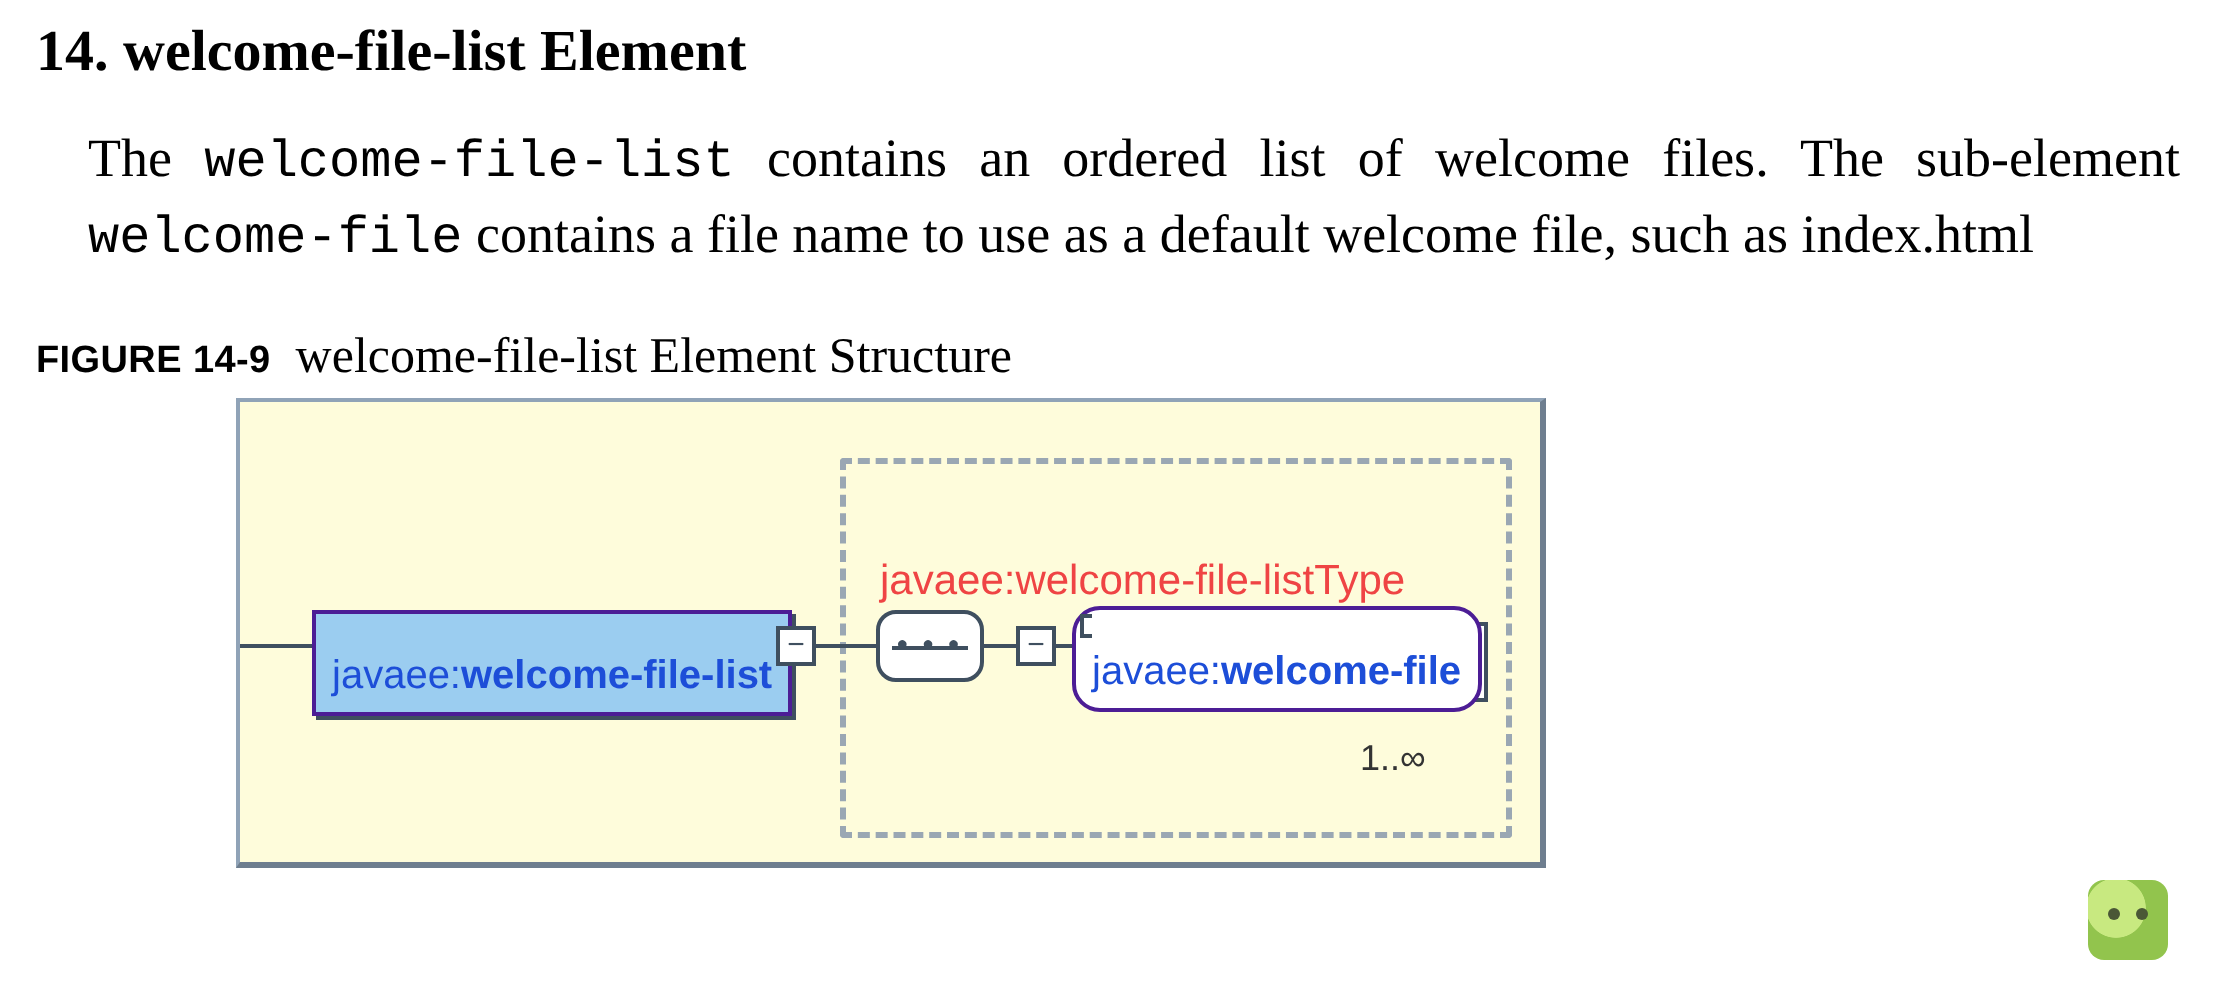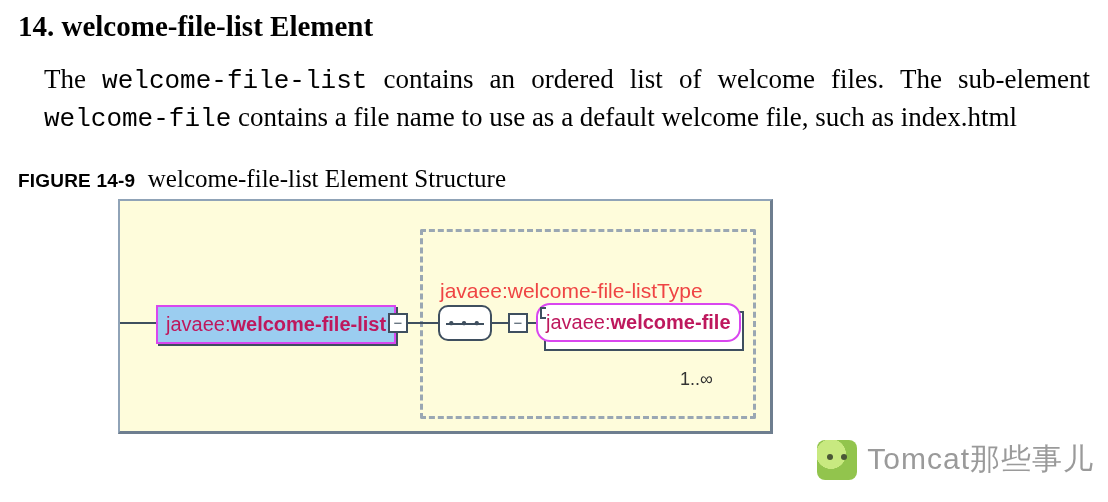--- a/index.html
+++ b/index.html
@@ -71,23 +71,23 @@
     font-family: Arial, sans-serif;
     font-size: 21px;
     color: #ef4444;
     margin-top: 40px;
   }
   
   .elem-box {
     position: absolute;
     font-family: Arial, sans-serif;
     font-size: 20px;
-    color: #be185d;
-    border: 2px solid #d946ef;
-    padding: 6px 8px 6px 8px;
+    color: #1d4ed8;
+    border: 2px solid #4c1d95;
+    padding: 20px 8px 6px 8px;
     white-space: nowrap;
   }
   .elem-box .ns { font-weight: normal; }
   .elem-box .ln { font-weight: bold; }
   .left-box {
     left: 36px;
     top: 104px;
     background: #9bcdf0;
     box-shadow: 2px 2px 0 #3f4f5f;
   }
@@ -260,14 +260,13 @@
         <span class="ns">javaee:</span><span class="ln">welcome-file</span>
       </div>
 
       <div class="card-text">1..∞</div>
     </div>
   </div>
 </div>
 
 <div class="watermark">
   <div class="wm-icon"></div>
-  <span>Tomcat那些事儿</span>
 </div>
 
 </body></html>

